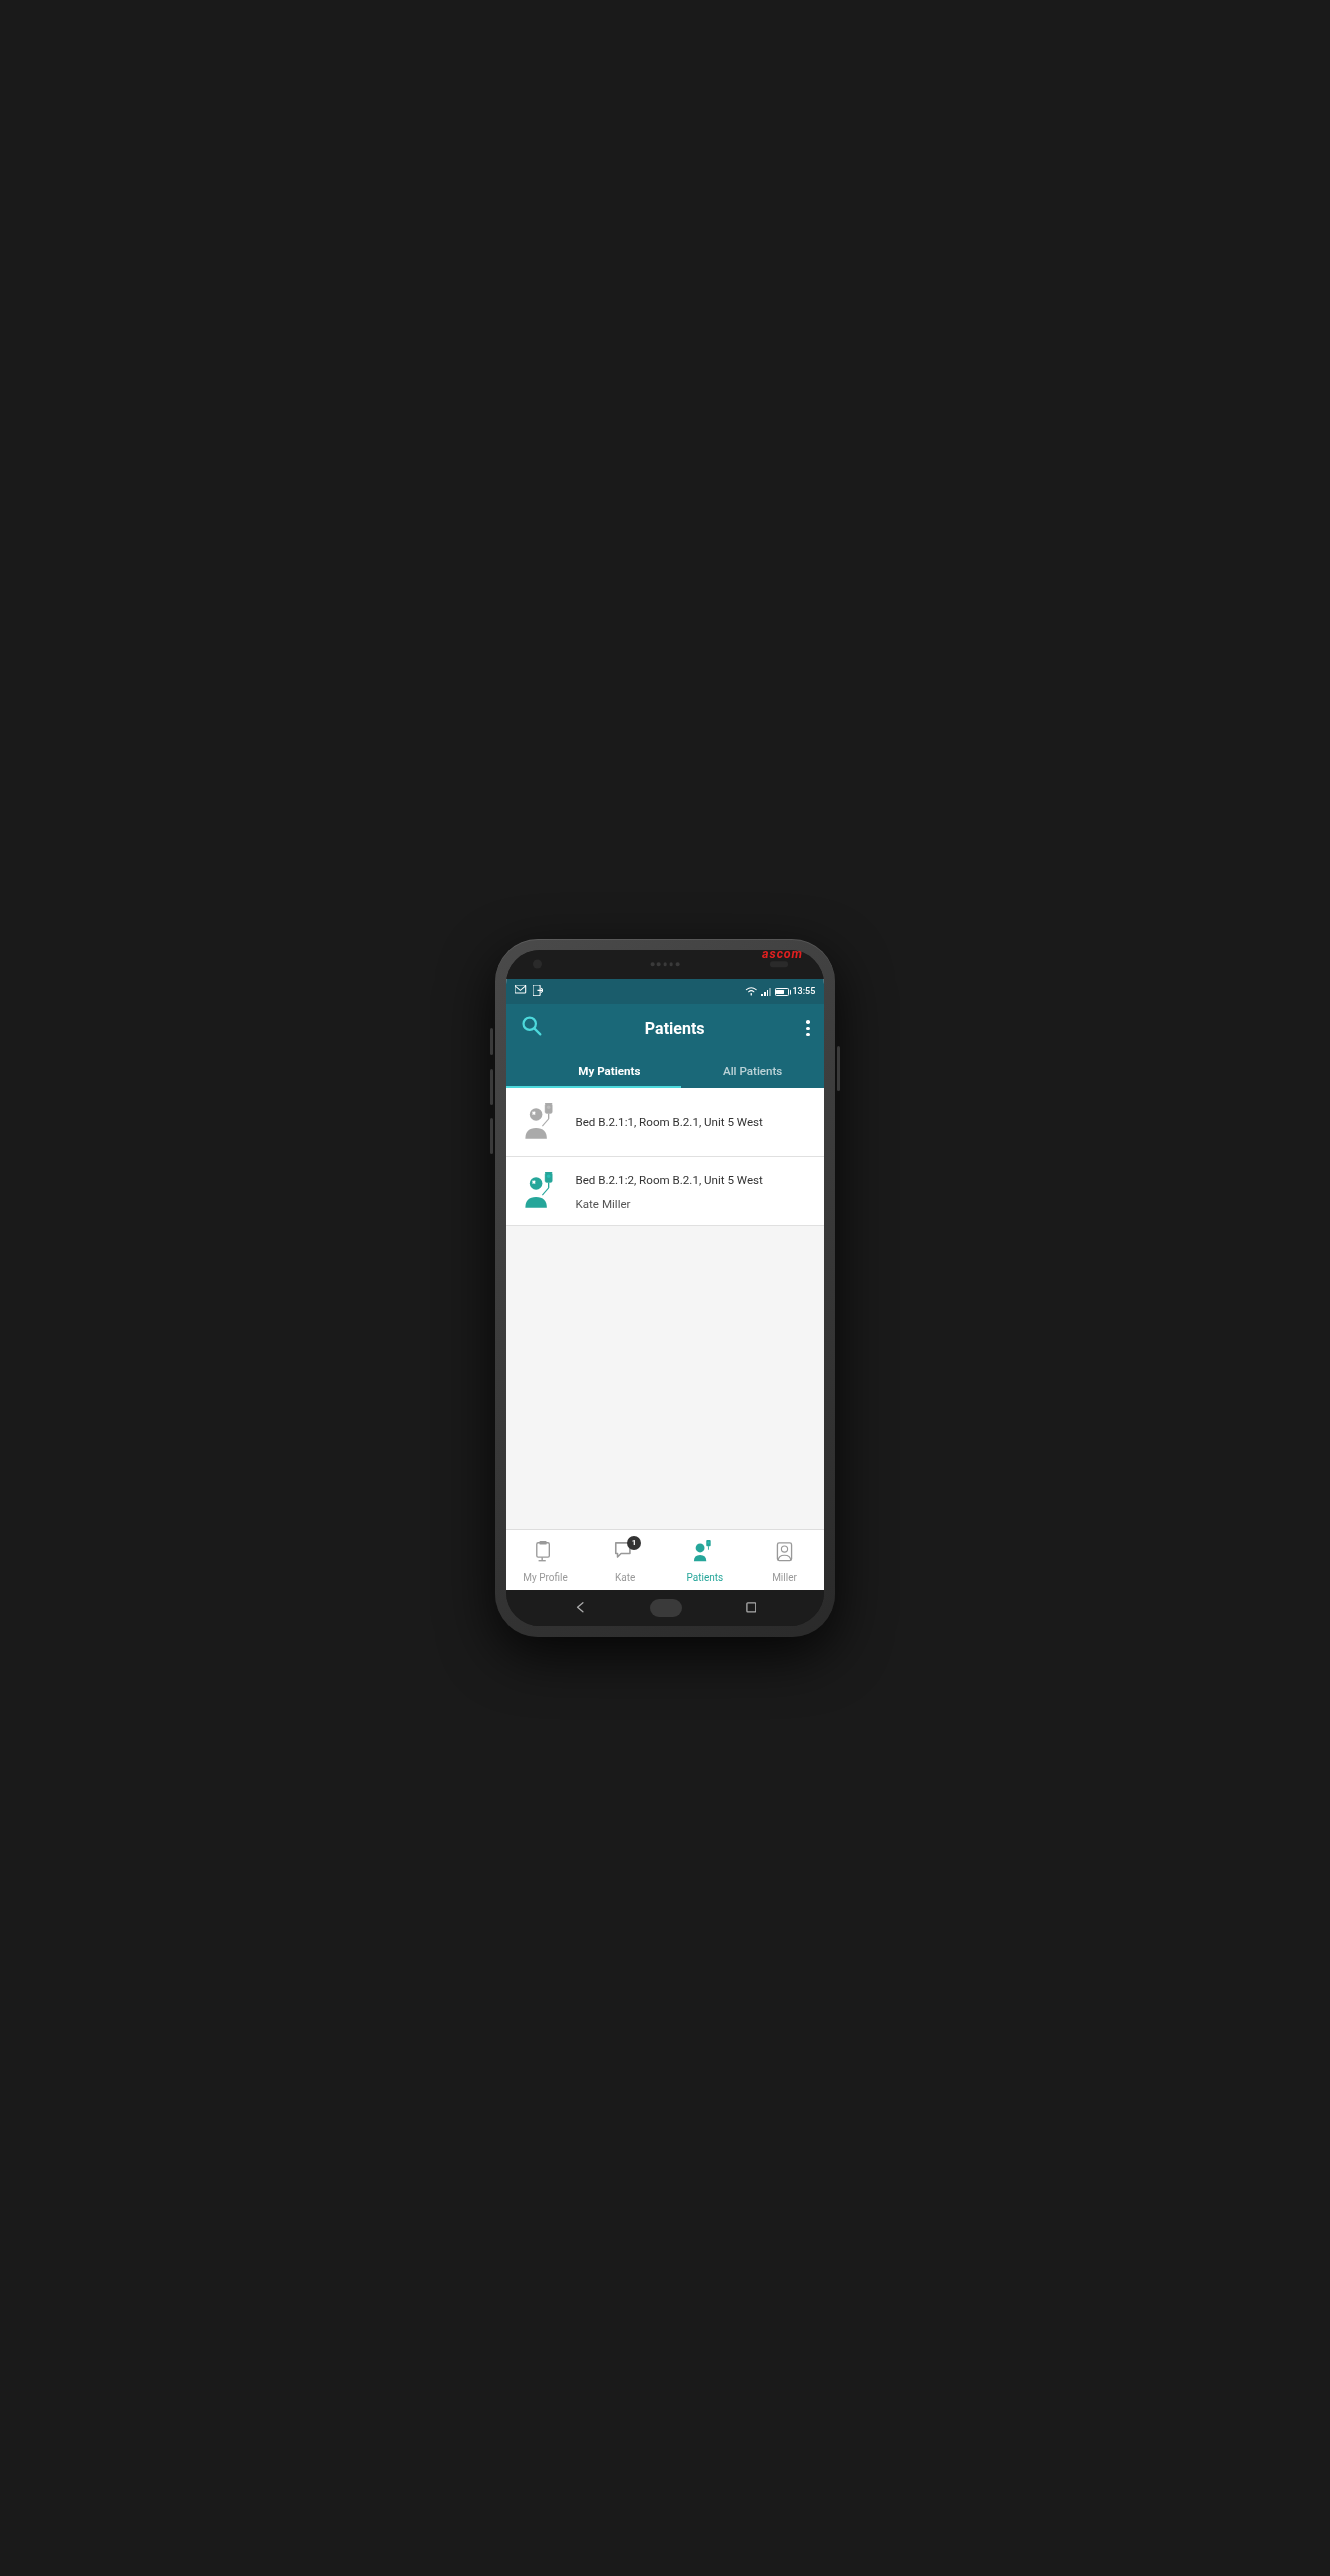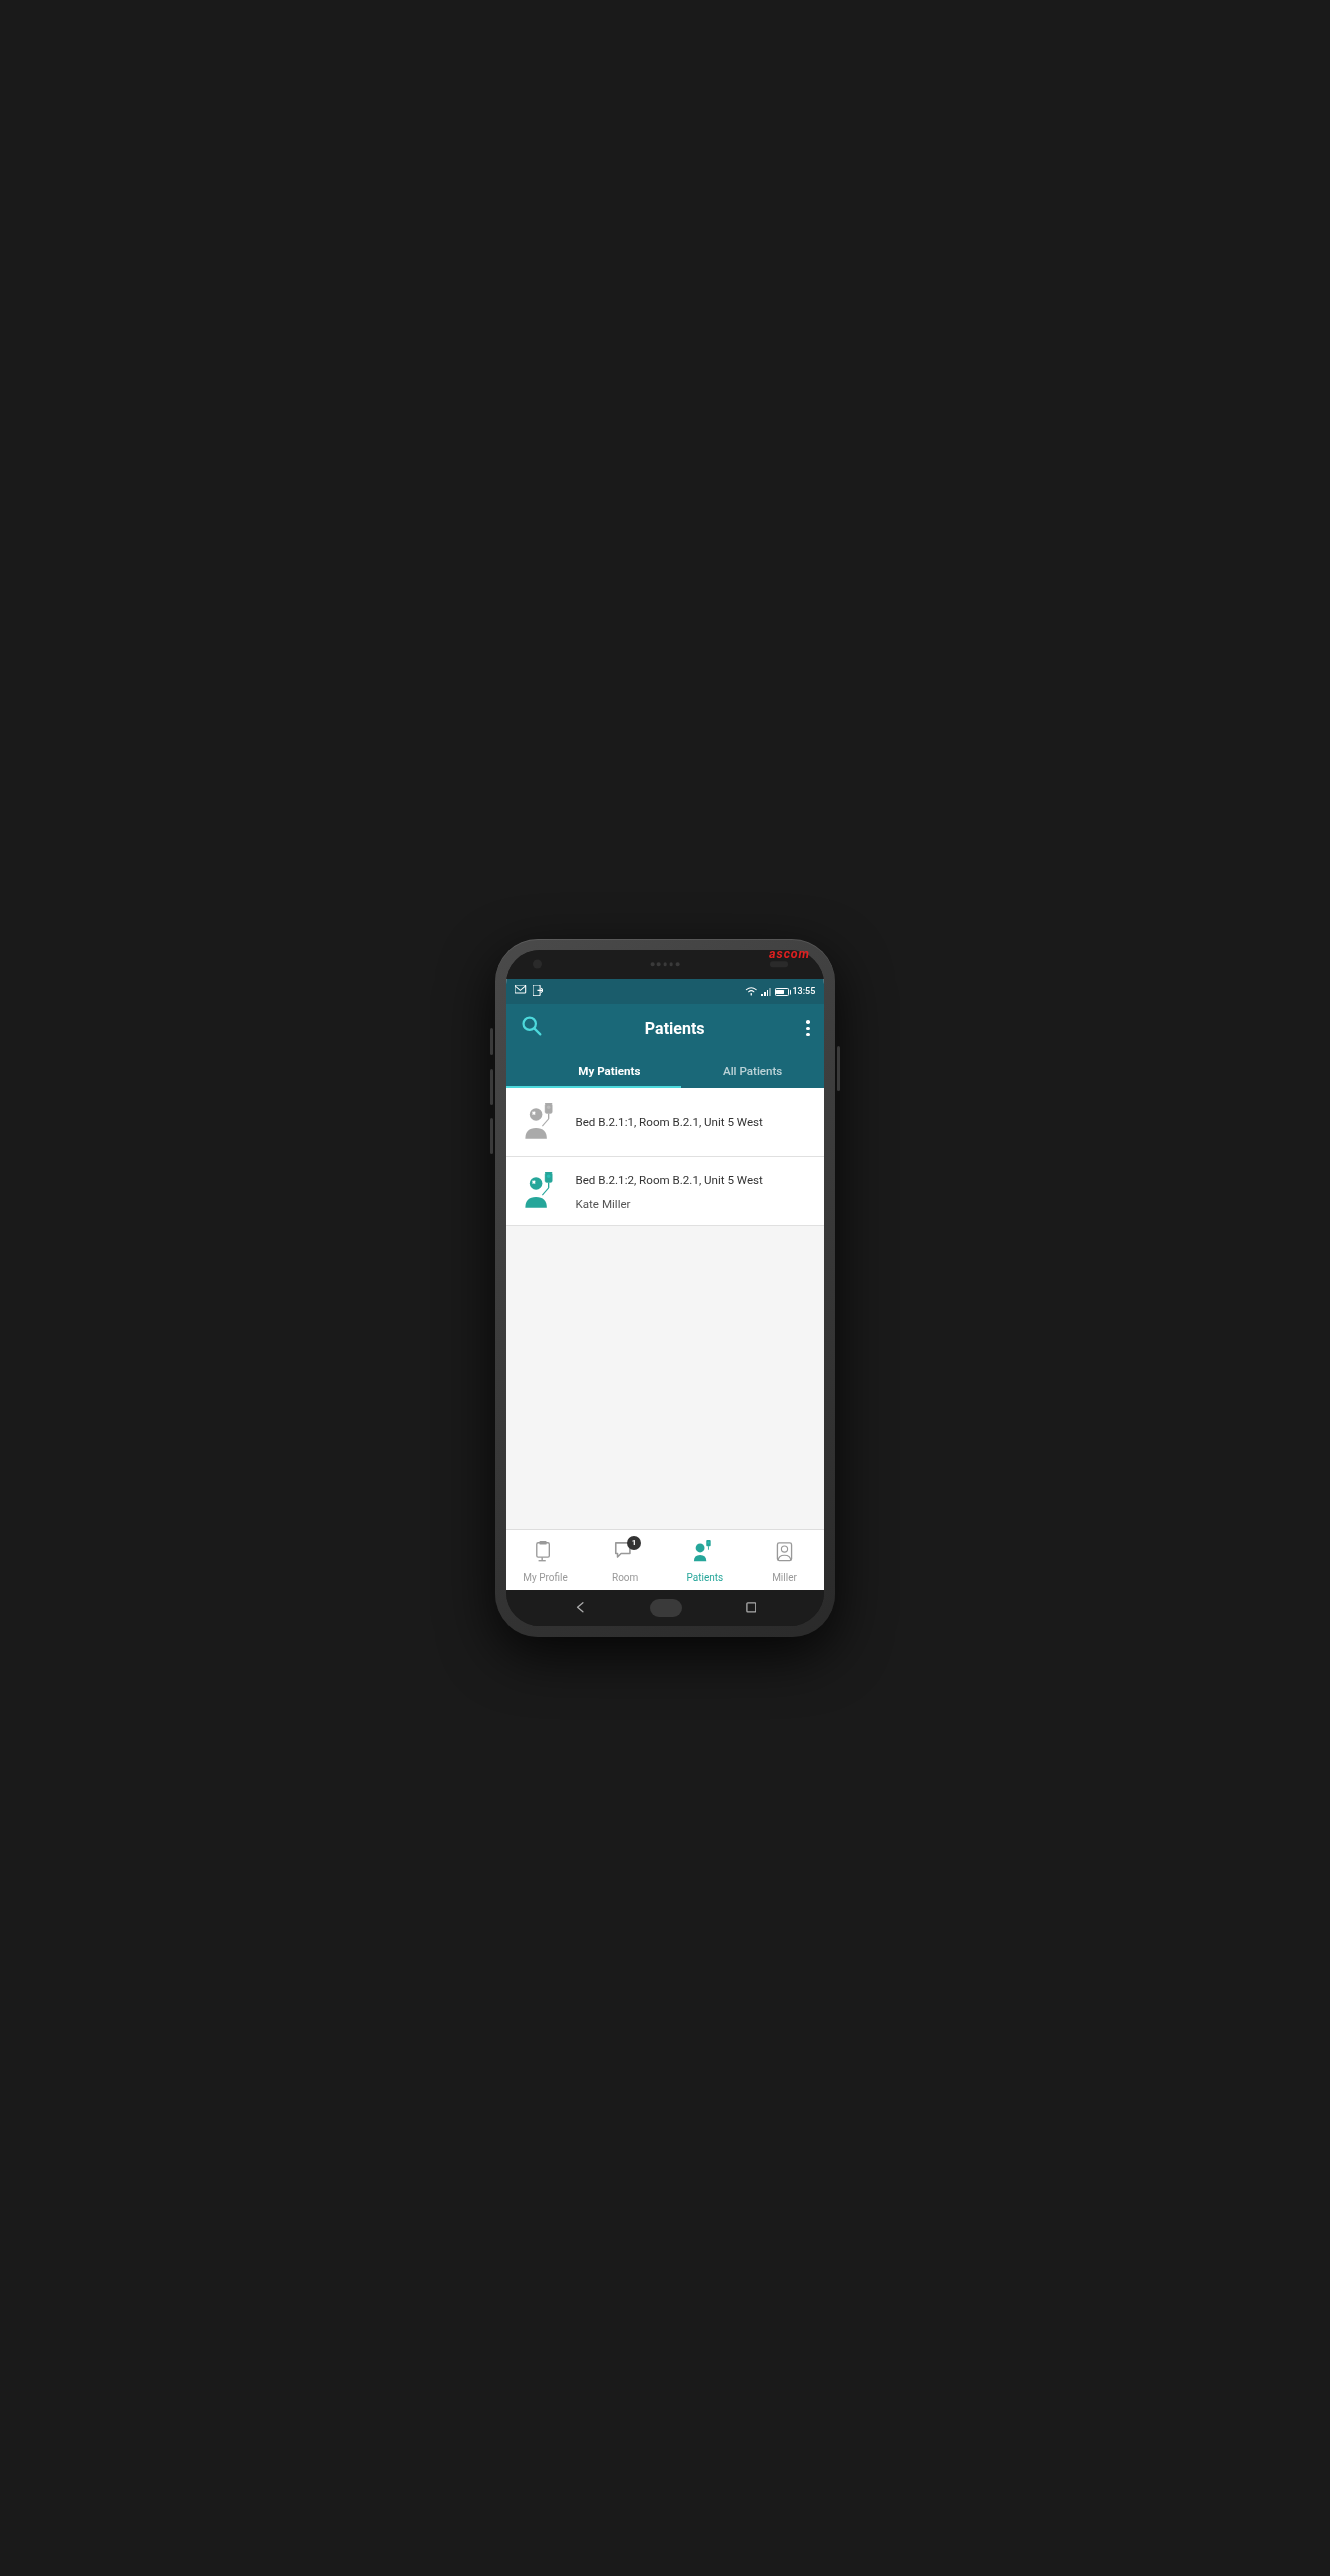--- a/index.html
+++ b/index.html
@@ -76,21 +76,21 @@
       position: absolute;
       right: 36px;
       top: 50%;
       transform: translateY(-50%);
     }
 
     
     .ascom-brand {
       position: absolute;
       top: 7.2px;
-      right: 25px;
+      right: 32px;
       color: #e02020;
       font-size: 12.5px;
       font-weight: bold;
       letter-spacing: 0.9px;
       font-style: italic;
     }
 
     
     .screen {
       background: #f0f0f0;
@@ -554,21 +554,21 @@
           <span class="nav-label">My Profile</span>
         </div>
 
         <div class="nav-item">
           <div class="nav-icon">
             <svg width="23" height="21.5" viewBox="0 0 26 24" fill="none">
               <path d="M2 2 L18 2 L18 14 L8 14 L4 18 L4 14 L2 14 Z" fill="none" stroke="#999" stroke-width="1.8" stroke-linejoin="round"></path>
             </svg>
             <div class="nav-badge">1</div>
           </div>
-          <span class="nav-label">Room</span>
+          <span class="nav-label">Kate</span>
         </div>
 
         <div class="nav-item active">
           <div class="nav-icon">
             <svg width="25" height="23" viewBox="0 0 28 26" fill="none">
 
               <rect x="16" y="0" width="5" height="7" rx="1" fill="#26a69a"></rect>
               <line x1="18.5" y1="7" x2="18.5" y2="11" stroke="#26a69a" stroke-width="1"></line>
               <circle cx="18.5" cy="3" r="1.2" fill="#2abdb5"></circle>
 

